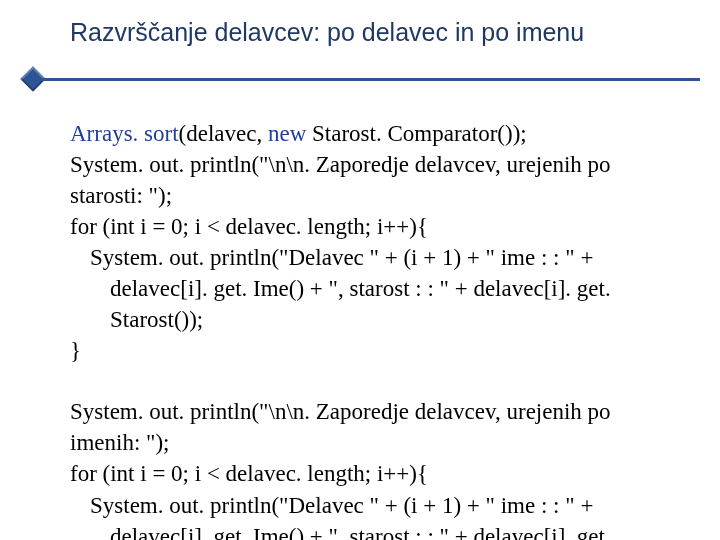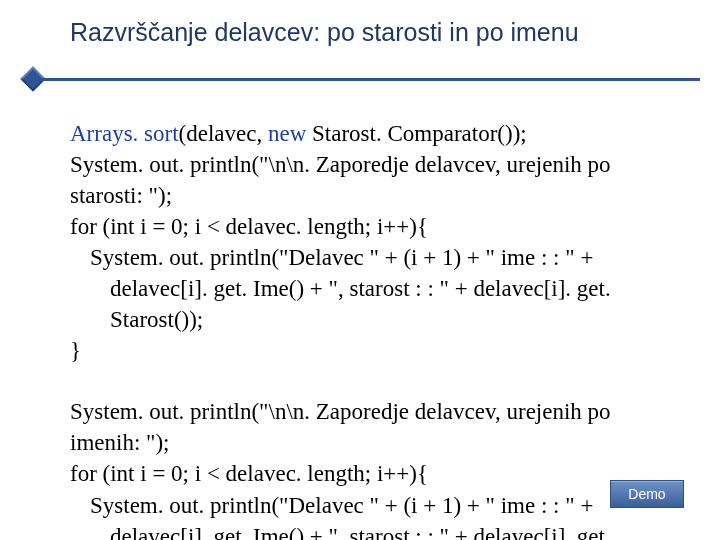--- a/index.html
+++ b/index.html
@@ -85,21 +85,21 @@
     line-height: 26px;
     font-family: Arial, Helvetica, sans-serif;
     box-shadow: inset 0 1px 0 rgba(255,255,255,0.3);
   }
 </style>
 </head>
 <body>
 
 <div class="slide">
 
-  <div class="title">Razvrščanje delavcev: po starosti in po imenu</div>
+  <div class="title">Razvrščanje delavcev: po delavec in po imenu</div>
 
   <div class="rule-wrap">
     <div class="diamond"></div>
     <div class="rule-line"></div>
   </div>
 
   <div class="body">
 
     <div class="code-block">
       <span class="ln">
@@ -115,15 +115,14 @@
     <div class="code-block">
       <span class="ln">System. out. println("\n\n. Zaporedje delavcev, urejenih po imenih: ");</span>
       <span class="ln">for (int i = 0; i &lt; delavec. length; i++){</span>
       <span class="ln ind1">System. out. println("Delavec " + (i + 1) + " ime : : " +</span>
       <span class="ln ind2">delavec[i]. get. Ime() + ", starost : : " + delavec[i]. get. Starost());</span>
       <span class="ln">}</span>
     </div>
 
   </div>
 
-  <div class="demo-btn">Demo</div>
 
 </div>
 
 </body></html>

